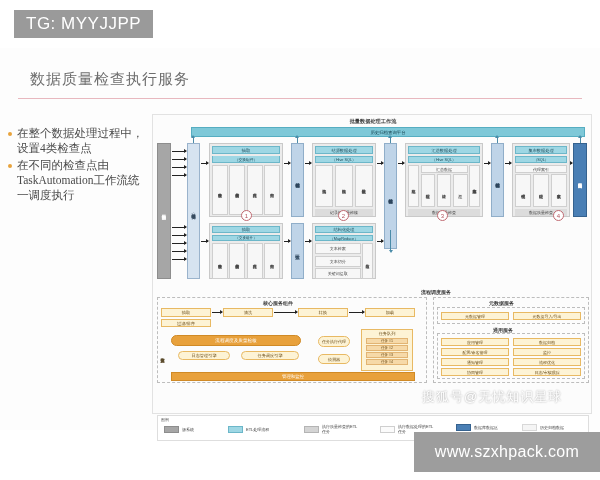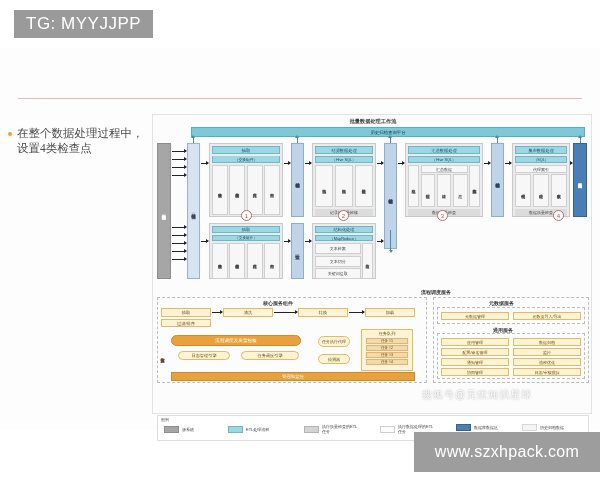--- a/index.html
+++ b/index.html
@@ -119,48 +119,55 @@
     position: absolute; left: 4px; top: 300px; width: 432px; height: 26px;
     border: 1px solid #dedede; background: #fff;
   }
   .lg-item { position: absolute; display: flex; align-items: center; }
   .lg-sw { width: 15px; height: 7px; margin-right: 3px; }
   .lg-tx { font-size: 4px; color: #3d3d3d; line-height: 5px; }
 
   
   #watermark {
     position: absolute; left: 422px; top: 388px;
-    font-size: 10px; color: #ffffff;
+    font-size: 13px; color: #ffffff;
     text-shadow: 0 0 2px rgba(0,0,0,.45);
     letter-spacing: 1px; opacity: .92;
   }
   #footer-bar {
     position: absolute; left: 414px; top: 432px;
     width: 186px; height: 40px; background: #9d9d9d;
     display: flex; align-items: center; justify-content: center;
   }
   #footer-url { color: #ffffff; font-size: 16px; letter-spacing: .3px; }
 </style>
 </head>
 <body>
 
 <div id="tg-banner">
   <span>TG: MYYJJPP</span>
 </div>
 
 <div id="slide">
 
+  <div id="slide-title">数据质量检查执行服务</div>
   <div id="title-rule"></div>
 
   <div id="bullets">
     <div class="bullet">
       <span class="bullet-dot">
           <i></i>
         </span>
       <span class="bullet-text">在整个数据处理过程中，设置4类检查点</span>
+    </div>
+    <div class="bullet">
+      <span class="bullet-dot">
+          <i></i>
+        </span>
+      <span class="bullet-text">在不同的检查点由TaskAutomation工作流统一调度执行</span>
     </div>
   </div>
 
   <div id="diagram">
 
     <div class="dz ttl-wf">批量数据处理工作流</div>
 
     <div class="dz htext c-teal" style="left:38px;top:12px;width:394px;height:10px;font-size:4.4px;">历史归档查询平台</div>
 
     <div class="dz vtext c-src" style="left:4px;top:28px;width:14px;height:136px;font-size:4.4px;">源系统数据平台</div>

